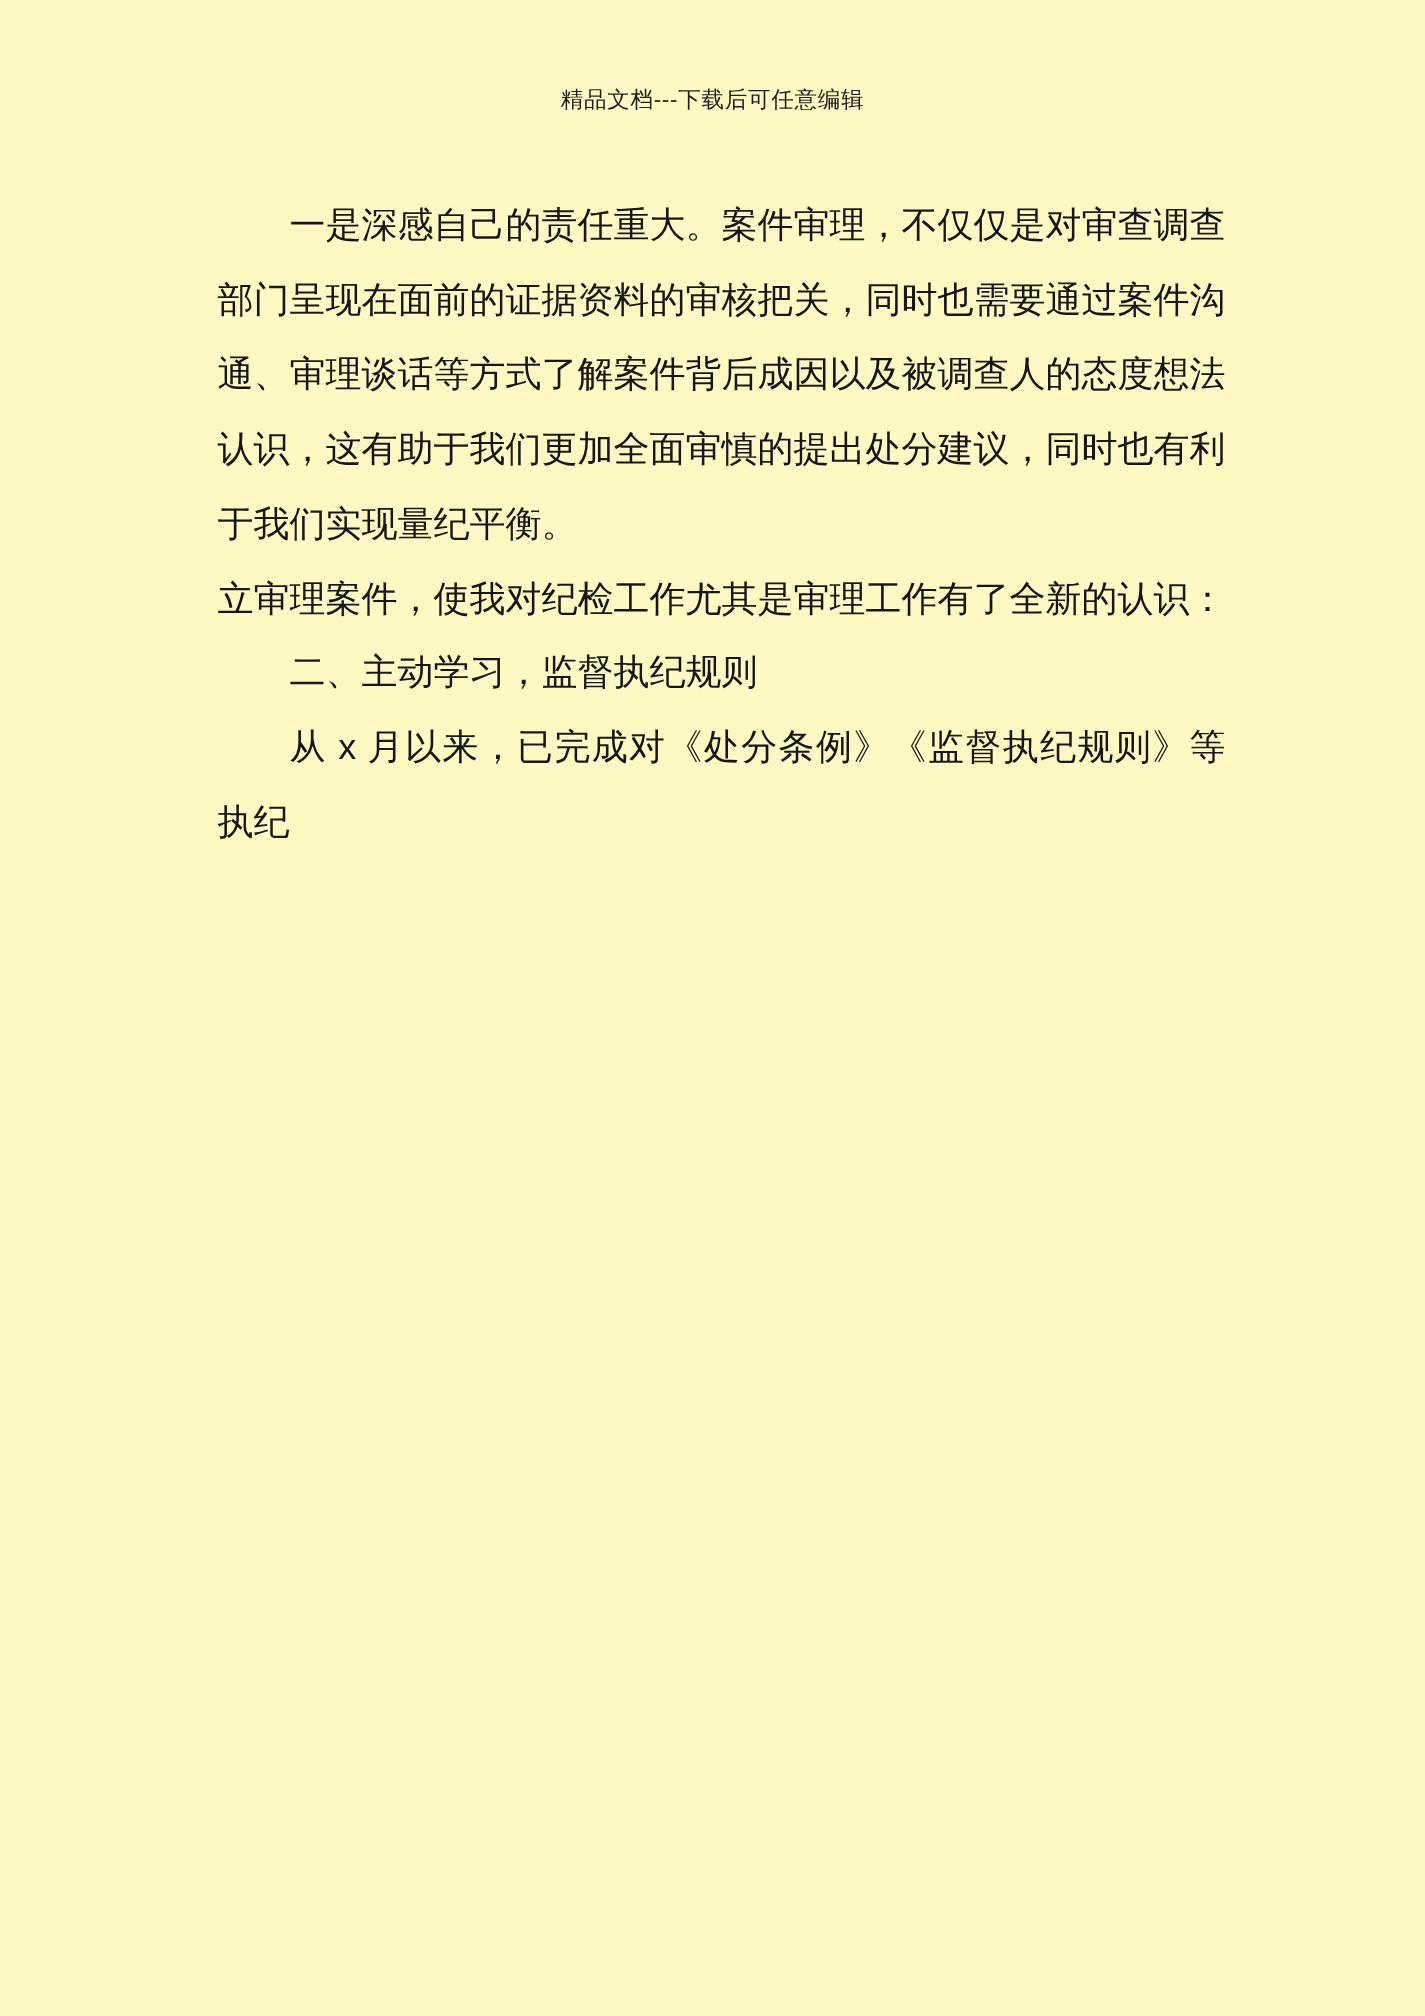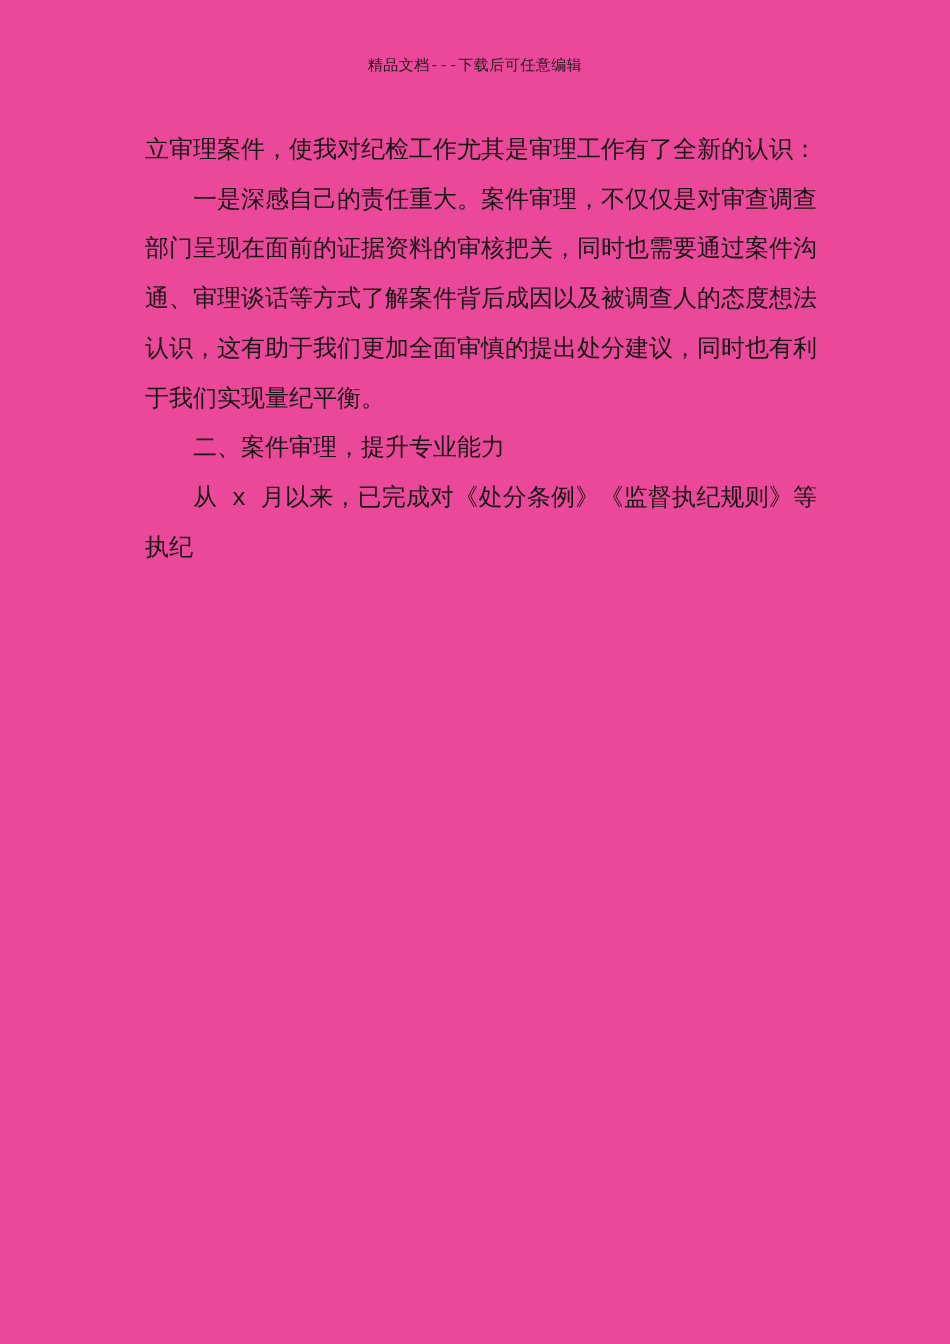--- a/index.html
+++ b/index.html
@@ -4,23 +4,23 @@
 <style>
   html, body {
     margin: 0;
     padding: 0;
     background: #ffffff;
   }
   .page {
     position: relative;
     width: 950px;
     height: 1344px;
-    background: #ec4899;
+    background: #fef9c3;
     overflow: hidden;
-    font-family: Liberation Mono, monospace;
+    font-family: Liberation Sans, sans-serif;
   }
   .doc-header {
     padding-top: 57px;
     height: 22px;
     text-align: center;
     font-size: 15px;
     line-height: 20px;
     color: #1c1c1c;
     letter-spacing: 0.5px;
   }
@@ -41,18 +41,18 @@
   .para.no-indent {
     text-indent: 0;
   }
 </style>
 </head>
 <body>
 
 <div class="page">
   <div class="doc-header">精品文档---下载后可任意编辑</div>
   <div class="doc-body">
+    <p class="para">一是深感自己的责任重大。案件审理，不仅仅是对审查调查部门呈现在面前的证据资料的审核把关，同时也需要通过案件沟通、审理谈话等方式了解案件背后成因以及被调查人的态度想法认识，这有助于我们更加全面审慎的提出处分建议，同时也有利于我们实现量纪平衡。</p>
     <p class="para no-indent">立审理案件，使我对纪检工作尤其是审理工作有了全新的认识：</p>
-    <p class="para">一是深感自己的责任重大。案件审理，不仅仅是对审查调查部门呈现在面前的证据资料的审核把关，同时也需要通过案件沟通、审理谈话等方式了解案件背后成因以及被调查人的态度想法认识，这有助于我们更加全面审慎的提出处分建议，同时也有利于我们实现量纪平衡。</p>
-    <p class="para">二、案件审理，提升专业能力</p>
+    <p class="para">二、主动学习，监督执纪规则</p>
     <p class="para">从 x 月以来，已完成对《处分条例》《监督执纪规则》等执纪</p>
   </div>
 </div>
 
 </body></html>

